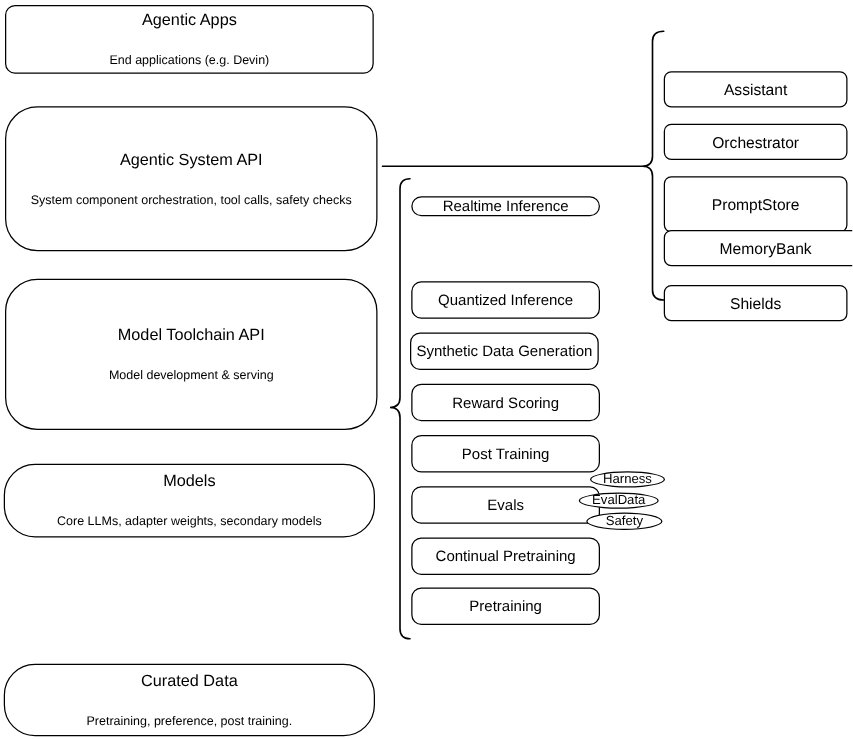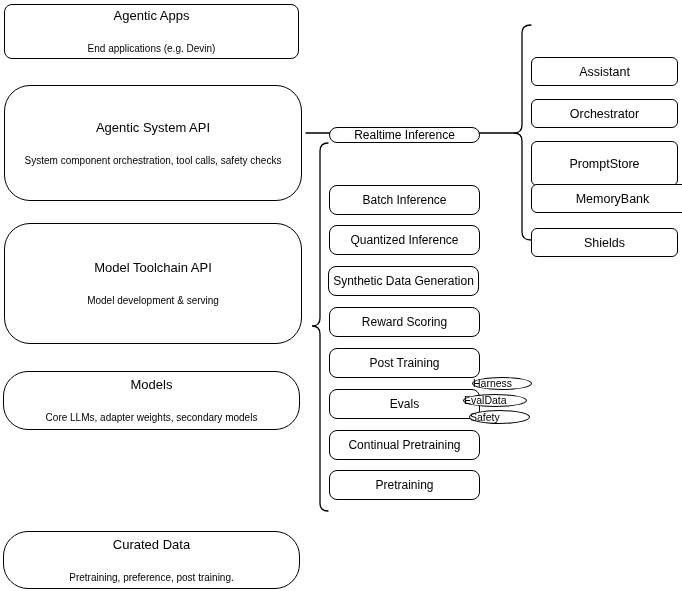--- a/index.html
+++ b/index.html
@@ -37,21 +37,21 @@
   .mlabel   { font-size: 12px;   line-height: 14px; white-space: nowrap; }
   .rlabel   { font-size: 12.5px; line-height: 14px; white-space: nowrap; }
   .chip {
     position: absolute;
     box-sizing: border-box;
     background: #ffffff;
     border: 1.2px solid #000000;
     border-radius: 50%;
     display: flex;
     align-items: center;
-    justify-content: flex-start;
+    justify-content: center;
     font-size: 10.5px;
     line-height: 1;
     white-space: nowrap;
   }
 </style>
 </head>
 <body>
 
 <div class="canvas">
 
@@ -80,25 +80,22 @@
     <div class="title">Models</div>
     <div class="subtitle">Core LLMs, adapter weights, secondary models</div>
   </div>
 
 
   <div class="box r13" style="left:3px;top:531px;width:297px;height:58px">
     <div class="title">Curated Data</div>
     <div class="subtitle">Pretraining, preference, post training.</div>
   </div>
 
-  <div class="box r8" style="left:329px;top:127px;width:151px;height:16px">
+  <div class="box r8" style="left:329px;top:157px;width:151px;height:16px">
     <div class="mlabel">Realtime Inference</div>
-  </div>
-  <div class="box r8" style="left:329px;top:185px;width:151px;height:30px">
-    <div class="mlabel">Batch Inference</div>
   </div>
   <div class="box r8" style="left:329px;top:225px;width:151px;height:30px">
     <div class="mlabel">Quantized Inference</div>
   </div>
   <div class="box r8" style="left:328px;top:266px;width:151px;height:30px">
     <div class="mlabel">Synthetic Data Generation</div>
   </div>
   <div class="box r8" style="left:329px;top:307px;width:151px;height:30px">
     <div class="mlabel">Reward Scoring</div>
   </div>

